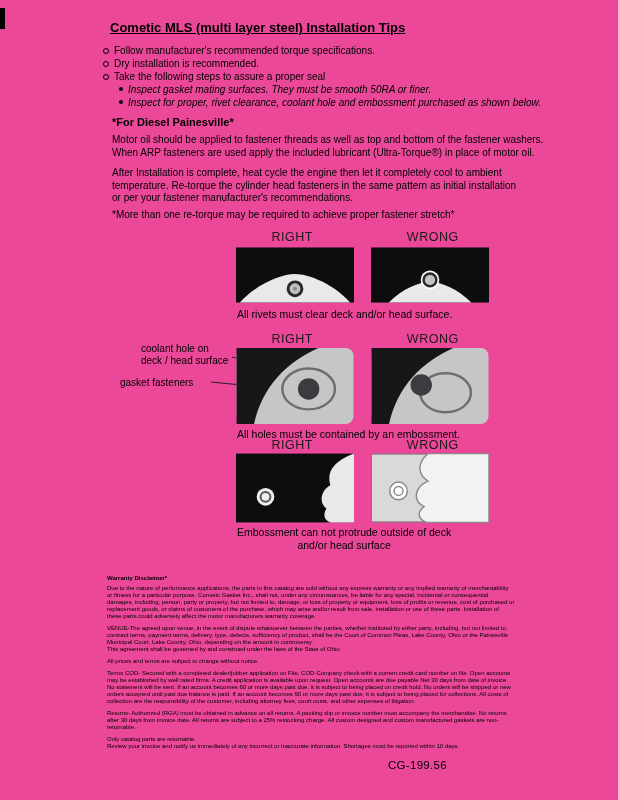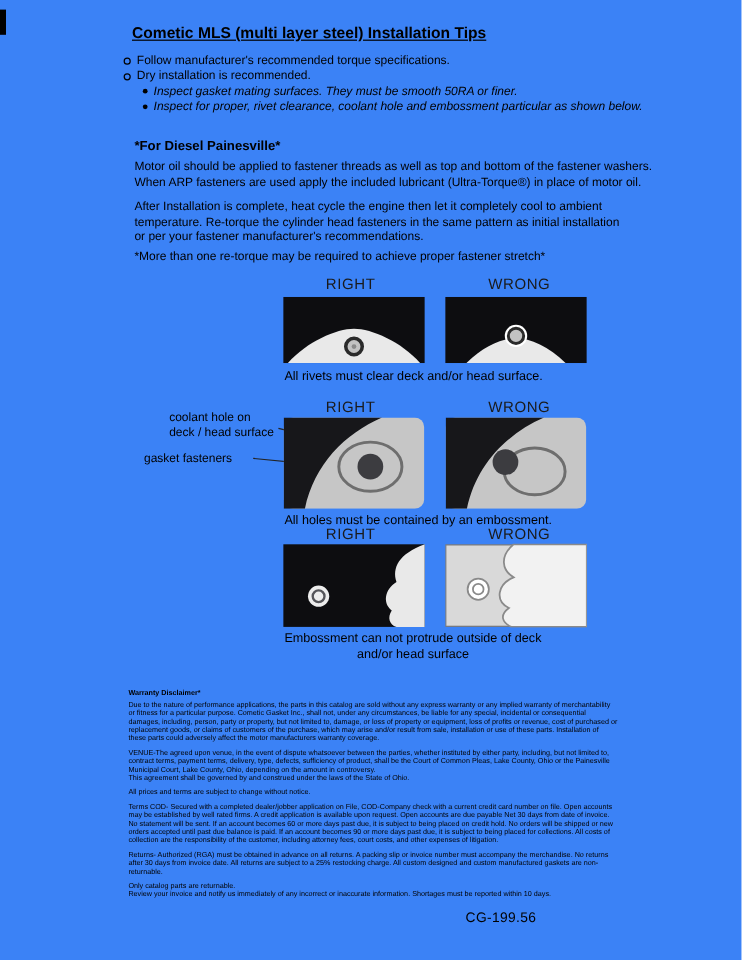--- a/index.html
+++ b/index.html
@@ -1,16 +1,16 @@
 <!DOCTYPE html>
 <html><head>
 <meta charset="utf-8">
 <style>
   html,body{margin:0;padding:0;background:#ffffff;}
-  .page{position:relative;width:618px;height:800px;background:#3b82f6;
+  .page{position:relative;width:618px;height:800px;background:#ec4899;
         font-family:"Liberation Sans", sans-serif;color:#000;overflow:hidden;}
   .abs{position:absolute;}
   .edge-mark{left:0;top:8px;width:5px;height:21px;background:#000;}
   .title{left:110px;top:20px;font-size:13px;font-weight:bold;text-decoration:underline;white-space:nowrap;}
   .tips{left:103px;top:44px;width:460px;font-size:10px;line-height:13px;}
   .tip-row{display:flex;align-items:flex-start;gap:5px;}
   .tip-row.sub{padding-left:16px;font-style:italic;}
   .m-hollow{flex:0 0 auto;width:4px;height:4px;border:1px solid #000;border-radius:50%;margin-top:4px;}
   .m-filled{flex:0 0 auto;width:4px;height:4px;background:#000;border-radius:50%;margin-top:4px;}
   .diesel-h{left:112px;top:116px;font-size:11px;font-weight:bold;}
@@ -46,27 +46,31 @@
 
   <div class="abs tips">
     <div class="tip-row">
       <span class="m-hollow"></span>
       <span>Follow manufacturer's recommended torque specifications.</span>
     </div>
     <div class="tip-row">
       <span class="m-hollow"></span>
       <span>Dry installation is recommended.</span>
     </div>
+    <div class="tip-row">
+      <span class="m-hollow"></span>
+      <span>Take the following steps to assure a proper seal</span>
+    </div>
     <div class="tip-row sub">
       <span class="m-filled"></span>
       <span>Inspect gasket mating surfaces.  They must be smooth 50RA or finer.</span>
     </div>
     <div class="tip-row sub">
       <span class="m-filled"></span>
-      <span>Inspect for proper, rivet clearance, coolant hole and embossment particular as shown below.</span>
+      <span>Inspect for proper, rivet clearance, coolant hole and embossment purchased as shown below.</span>
     </div>
   </div>
 
   <div class="abs diesel-h">*For Diesel Painesville*</div>
   <div class="abs body-para para1">Motor oil should be applied to fastener threads as well as top and bottom of the fastener washers.
 When ARP fasteners are used apply the included lubricant (Ultra-Torque®) in place of motor oil.</div>
   <div class="abs note">*More than one re-torque may be required to achieve proper fastener stretch*</div>
   <div class="abs body-para para2">After Installation is complete, heat cycle the engine then let it completely cool to ambient
 temperature. Re-torque the cylinder head fasteners in the same pattern as initial installation
 or per your fastener manufacturer's recommendations.</div>

